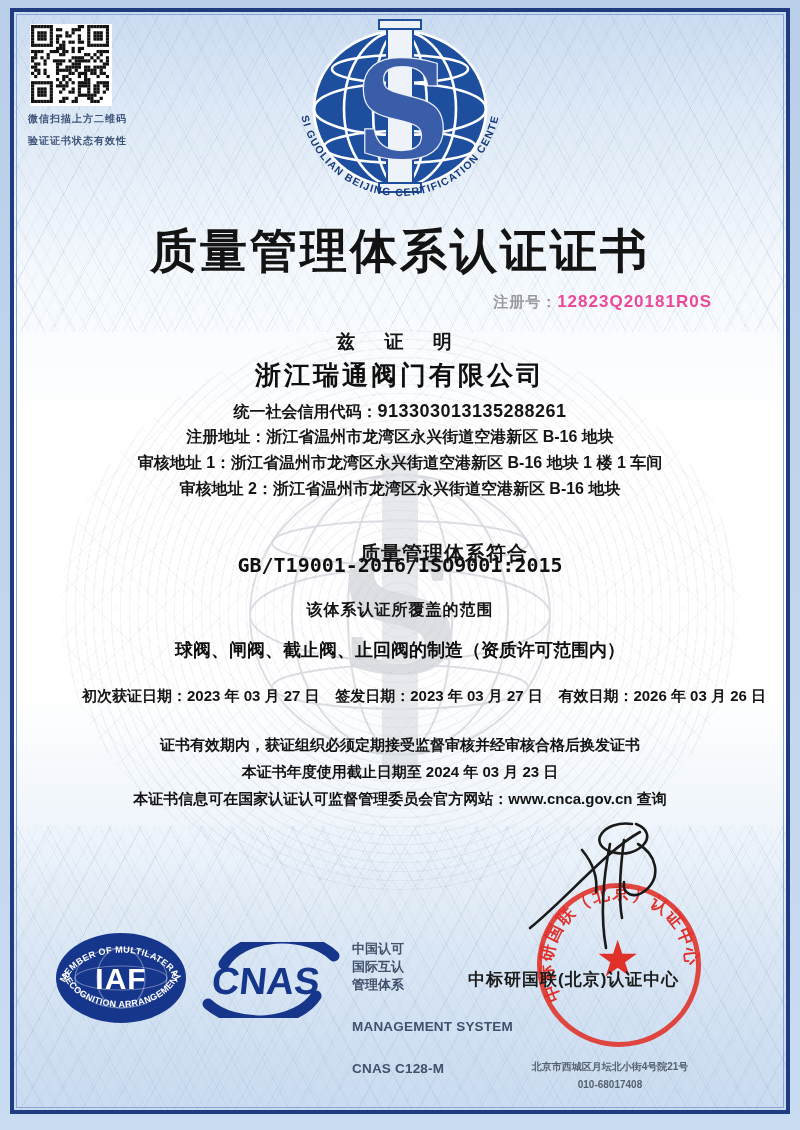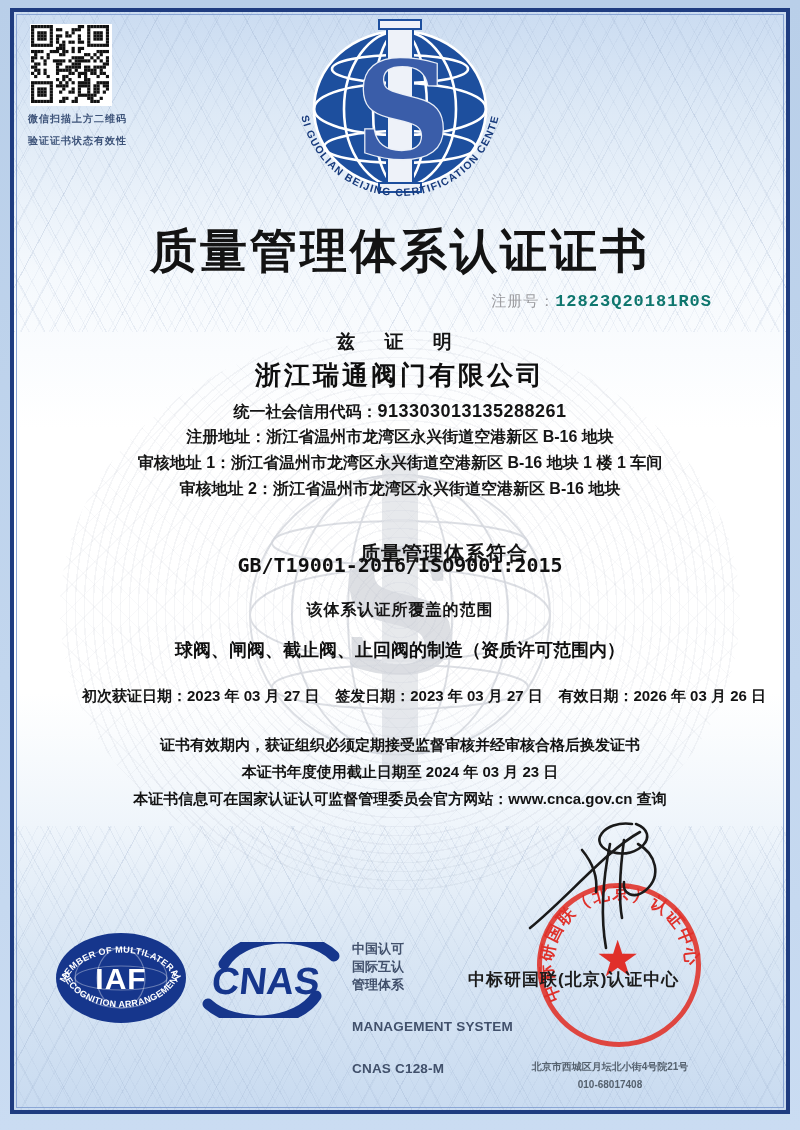--- a/index.html
+++ b/index.html
@@ -42,22 +42,22 @@
   .watermark{position:absolute;left:225px;top:440px;opacity:.5;pointer-events:none;}
   .content{position:absolute;inset:0;z-index:2;}
   .abs{position:absolute;}
   .ctr{left:0;width:100%;text-align:center;}
   
   .qr{left:30px;top:24px;width:80px;height:80px;background:#fff;padding:1px;}
   .qr-cap{left:28px;color:#3d5379;font-size:10px;letter-spacing:1px;font-weight:bold;}
   
   .title{top:220px;font-size:47px;font-weight:bold;color:#131313;letter-spacing:3px;}
   .regline{top:292px;right:88px;text-align:right;white-space:nowrap;}
-  .reg-label{font-size:15px;font-weight:normal;color:#9a9a9e;letter-spacing:1px;}
-  .reg-num{font-family:Liberation Mono, monospace;font-size:17px;font-weight:bold;color:#0f766e;letter-spacing:1px;margin-top:44px;}
+  .reg-label{font-size:15px;font-weight:bold;color:#9a9a9e;letter-spacing:1px;}
+  .reg-num{font-family:Liberation Sans, sans-serif;font-size:17px;font-weight:bold;color:#ec4899;letter-spacing:1px;margin-top:44px;}
   .hereby{top:329px;font-size:19px;font-weight:bold;color:#141414;letter-spacing:12px;}
   .company{top:358px;font-size:26px;font-weight:bold;color:#0f0f0f;letter-spacing:3px;}
   .credit{top:401px;font-size:16px;font-weight:bold;color:#141414;}
   .credit b{font-size:18px;letter-spacing:.5px;}
   .addr{top:424px;font-size:16px;font-weight:bold;color:#161616;line-height:26px;}
   .conform{top:540px;font-size:20px;font-weight:bold;color:#141414;letter-spacing:1px;margin-left:44px;}
   .gbcode{top:553px;font-family:"DejaVu Sans Mono",monospace;font-size:20px;font-weight:bold;color:#101010;}
   .scope-title{top:600px;font-size:16px;font-weight:bold;color:#141414;letter-spacing:1px;}
   .scope{top:638px;font-size:18px;font-weight:bold;color:#0f0f0f;}
   .dates{top:687px;left:34px;right:34px;display:flex;justify-content:space-between;

